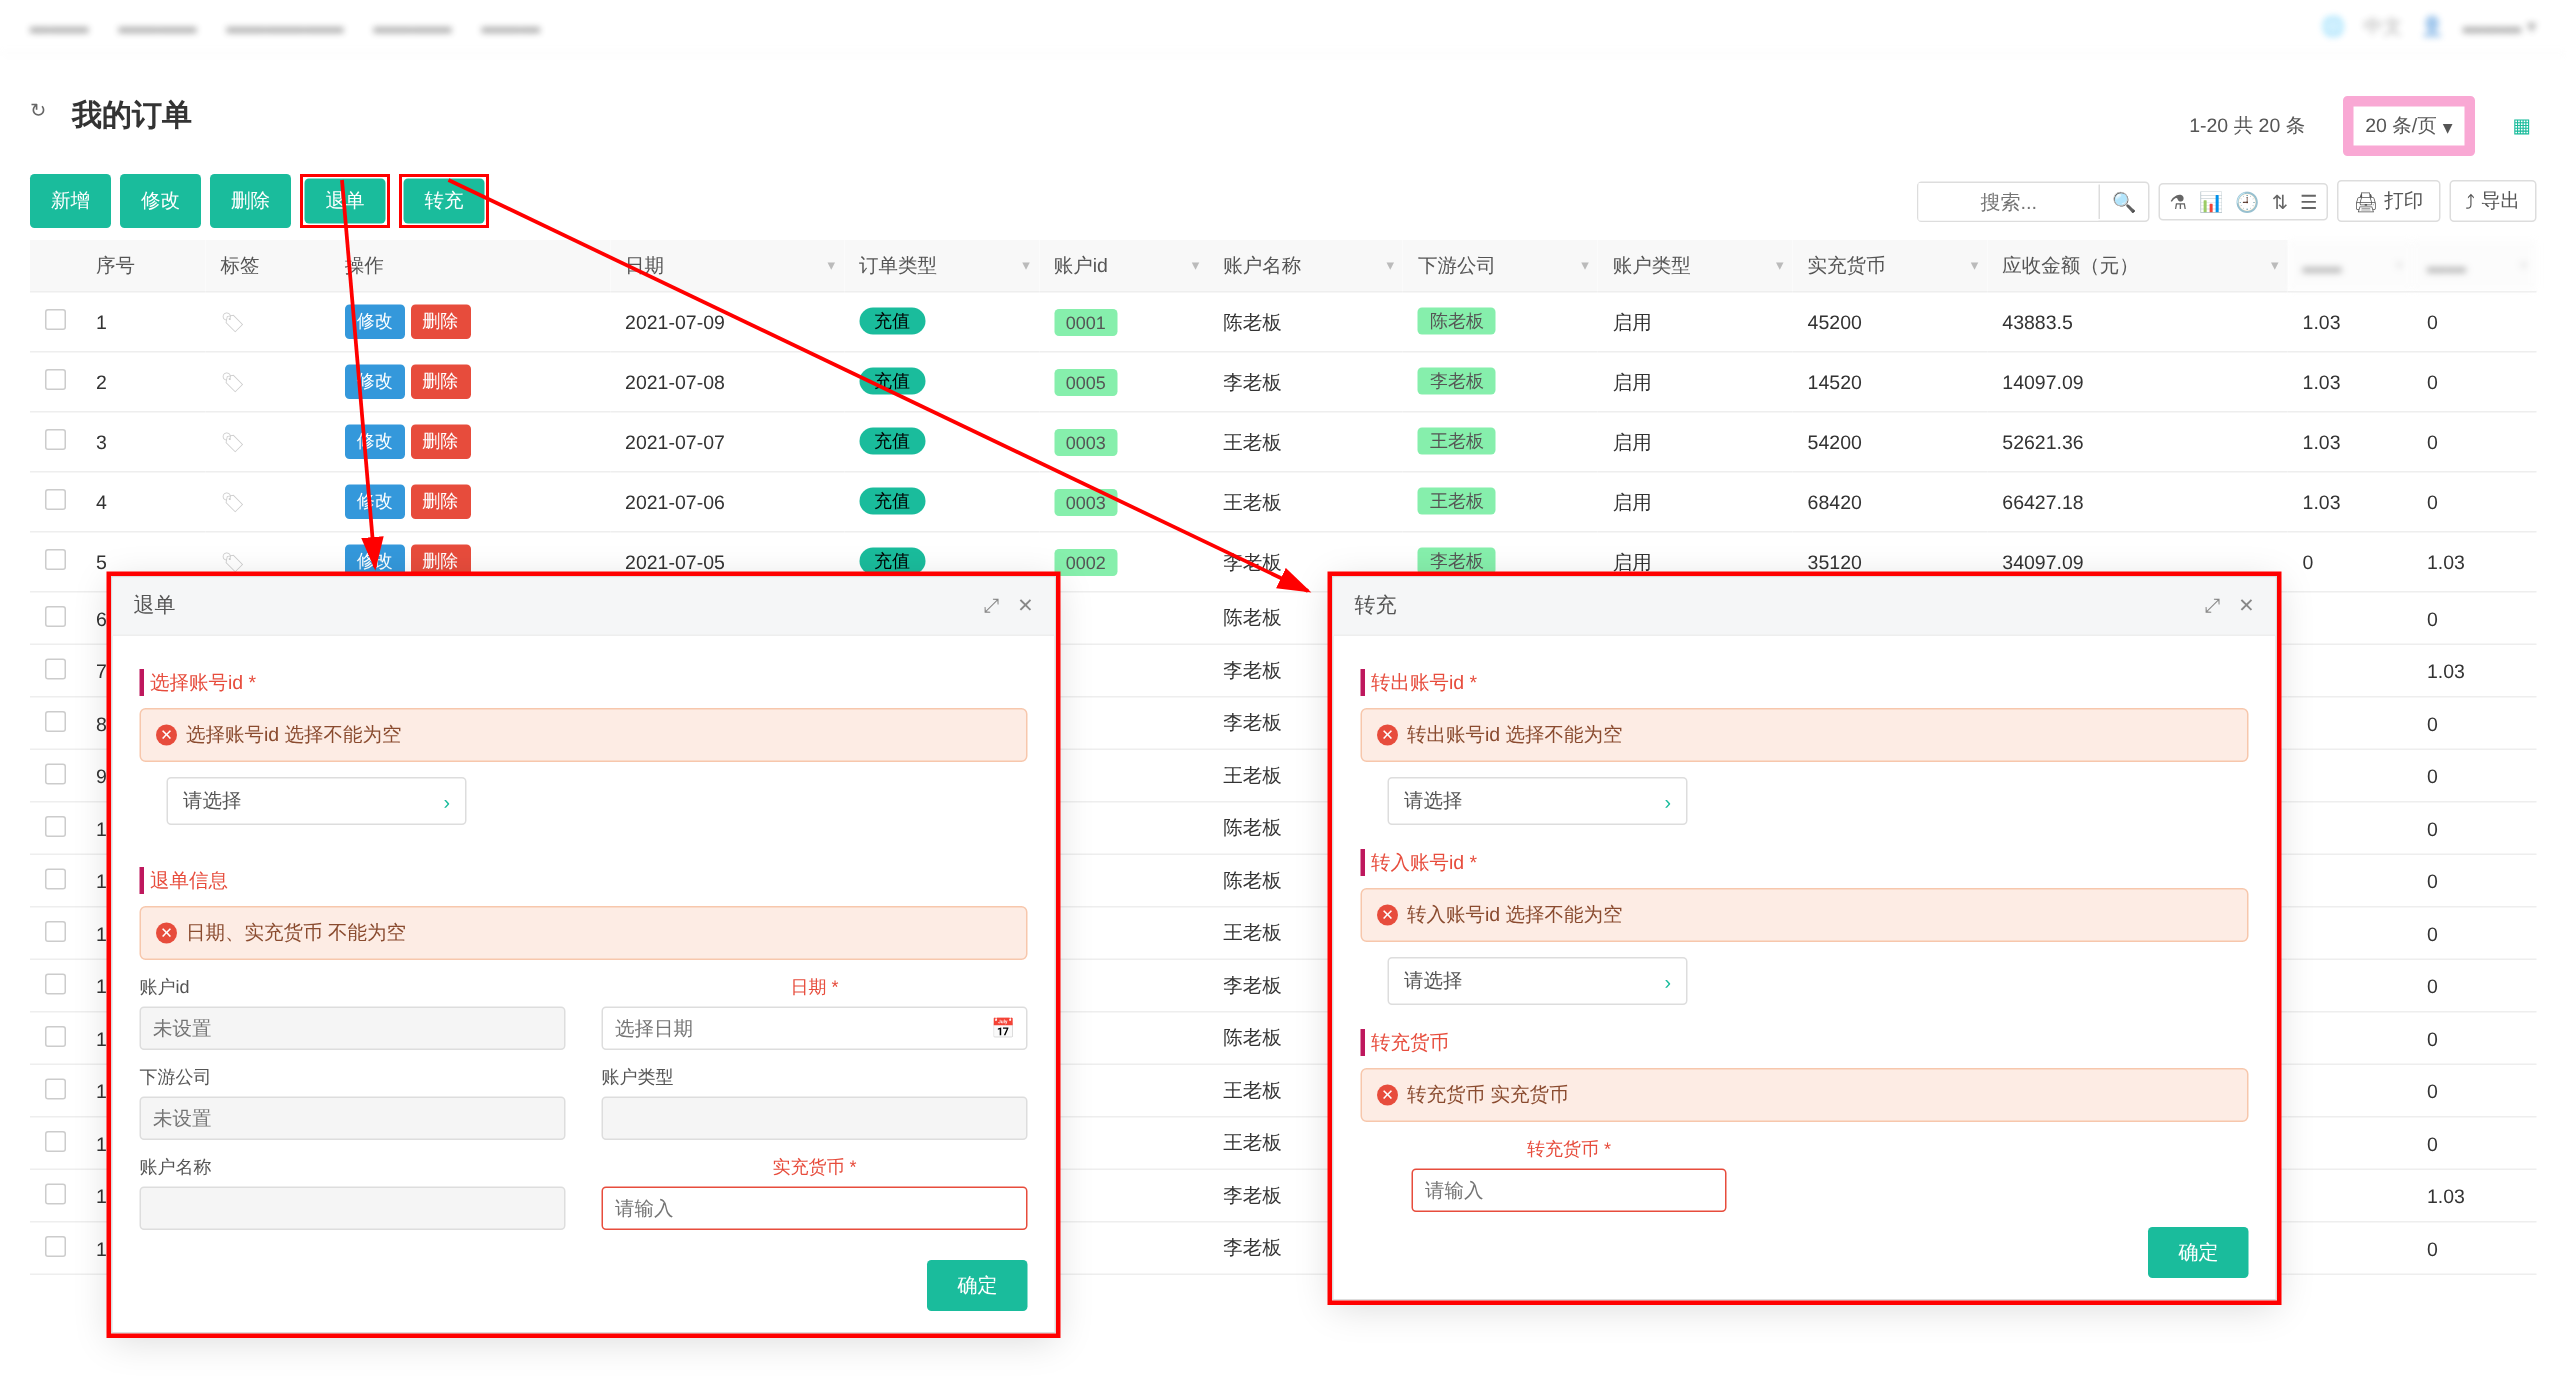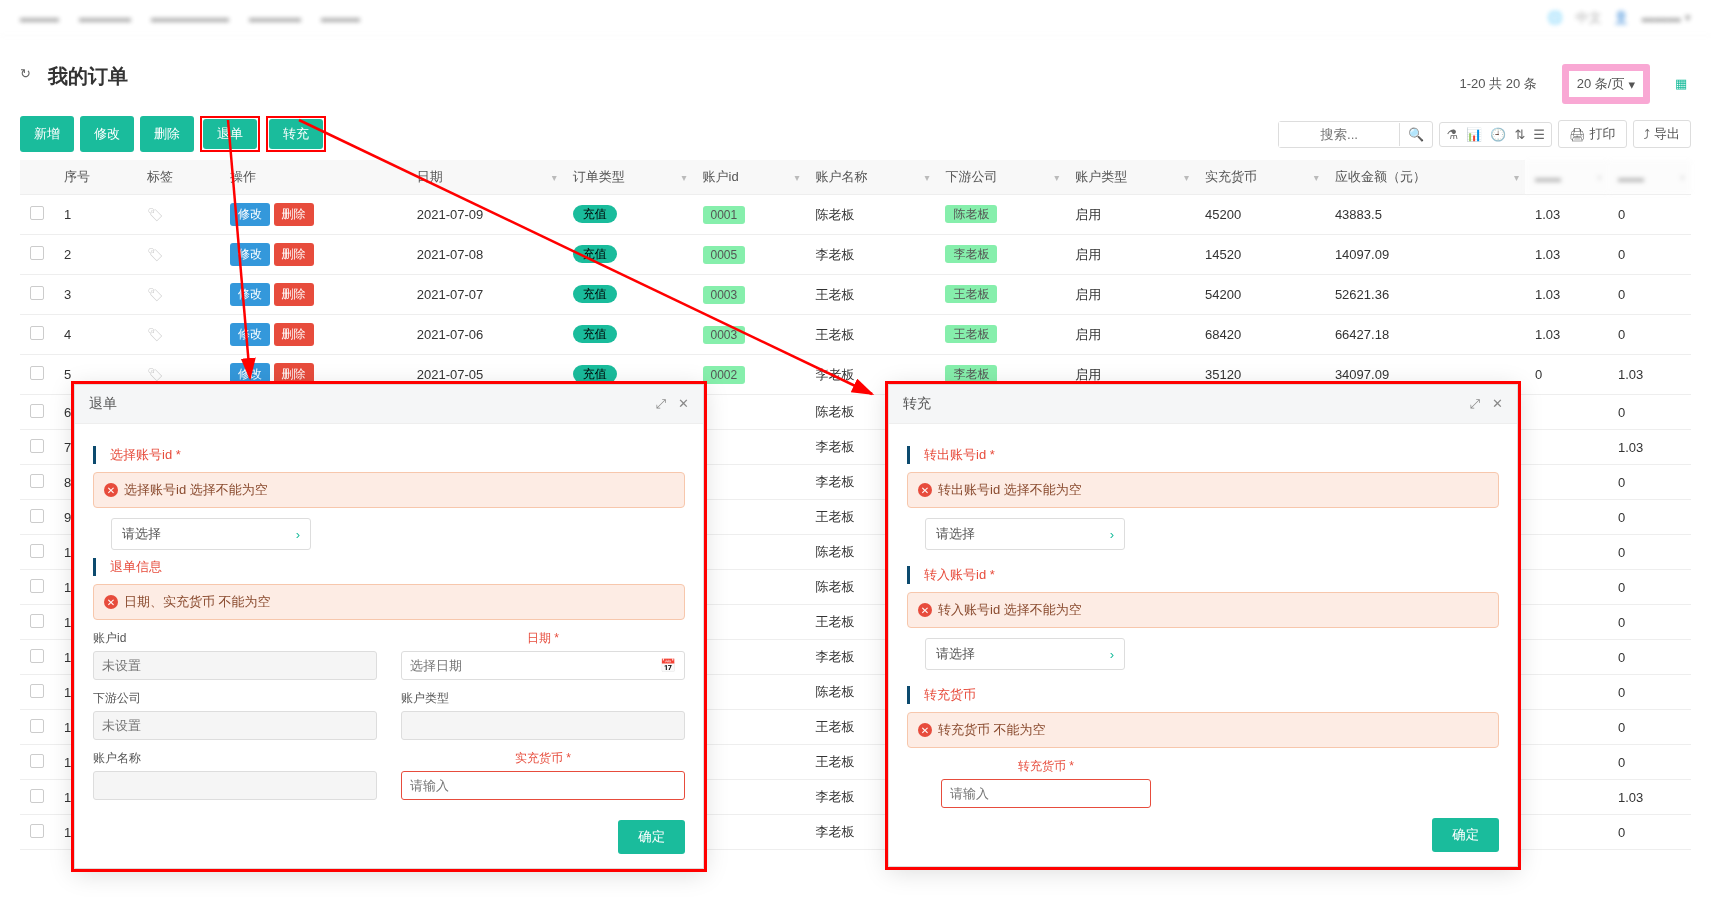--- a/index.html
+++ b/index.html
@@ -47,21 +47,21 @@
 .badge-green { background: #1abc9c; color: #000000; padding: 2px 10px; border-radius: 10px; font-size: 12px; }
 .badge-grey { background: #86efac; color: #555; padding: 2px 8px; border-radius: 3px; font-size: 12px; }
 
 
 .dialog { position: absolute; background: #fff; border: 1px solid #ddd; box-shadow: 0 4px 24px rgba(0,0,0,0.15); }
 .dialog-annot { outline: 3px solid red; }
 .dialog-header { display: flex; align-items: center; justify-content: space-between; padding: 10px 14px; border-bottom: 1px solid #eee; background: #f5f6f7; }
 .dialog-title { font-size: 14px; color: #555; }
 .dialog-ctrls { display: flex; gap: 12px; color: #888; }
 .dialog-body { padding: 14px 18px; }
-.section-head { border-left: 3px solid #0c4a6e; padding-left: 14px; color: #e74c3c; font-size: 13px; margin-bottom: 8px; margin-top: 8px; }
+.section-head { border-left: 3px solid #be185d; padding-left: 4px; color: #e74c3c; font-size: 13px; margin-bottom: 8px; margin-top: 8px; }
 .err-banner { background: #fdece4; border: 1px solid #f7c7ac; border-radius: 4px; padding: 8px 10px; color: #8a4b2f; font-size: 13px; display: flex; align-items: center; gap: 6px; margin-bottom: 10px; }
 .err-dot { width: 14px; height: 14px; border-radius: 50%; background: #e74c3c; color: #fff; font-size: 10px; display: flex; align-items: center; justify-content: center; }
 .select-field { border: 1px solid #ddd; border-radius: 3px; padding: 6px 10px; display: flex; align-items: center; justify-content: space-between; width: 200px; color: #555; cursor: pointer; margin-left: 18px; }
 .chev { color: #1abc9c; }
 .form-row { display: flex; gap: 24px; margin-bottom: 10px; }
 .form-col { flex: 1; display: flex; flex-direction: column; gap: 4px; }
 .form-label { font-size: 12px; color: #555; }
 .form-label.req { color: #e74c3c; text-align: center; }
 .form-input { border: 1px solid #ddd; border-radius: 3px; padding: 6px 8px; font-size: 13px; color: #333; }
 .form-input.err { border-color: #e74c3c; }
@@ -470,21 +470,21 @@
     <div class="section-head">选择账号id *</div>
     <div class="err-banner">
       <span class="err-dot">✕</span>
       <span>选择账号id 选择不能为空</span>
     </div>
     <div class="select-field">
       <span>请选择</span>
         <span class="chev">›</span>
     </div>
 
-    <div class="section-head" style="margin-top:8px">退单信息</div>
+    <div class="section-head" style="margin-top:28px">退单信息</div>
     <div class="err-banner">
       <span class="err-dot">✕</span>
       <span>日期、实充货币 不能为空</span>
     </div>
 
     <div class="form-row">
       <div class="form-col">
         <span class="form-label">账户id</span>
         <input class="form-input ro" readonly="" placeholder="未设置" style="">
       </div>
@@ -547,21 +547,21 @@
       <span>转入账号id 选择不能为空</span>
     </div>
     <div class="select-field">
       <span>请选择</span>
         <span class="chev">›</span>
     </div>
 
     <div class="section-head" style="margin-top:16px">转充货币</div>
     <div class="err-banner">
       <span class="err-dot">✕</span>
-      <span>转充货币 不能为空</span>
+      <span>转充货币 实充货币</span>
     </div>
     <div style="margin-left:34px">
       <div class="form-col" style="width:210px">
         <span class="form-label req">转充货币 *</span>
         <input class="form-input err" placeholder="请输入" style="">
       </div>
     </div>
     <div class="dialog-footer">
       <button class="btn-ok">确定</button>
     </div>

